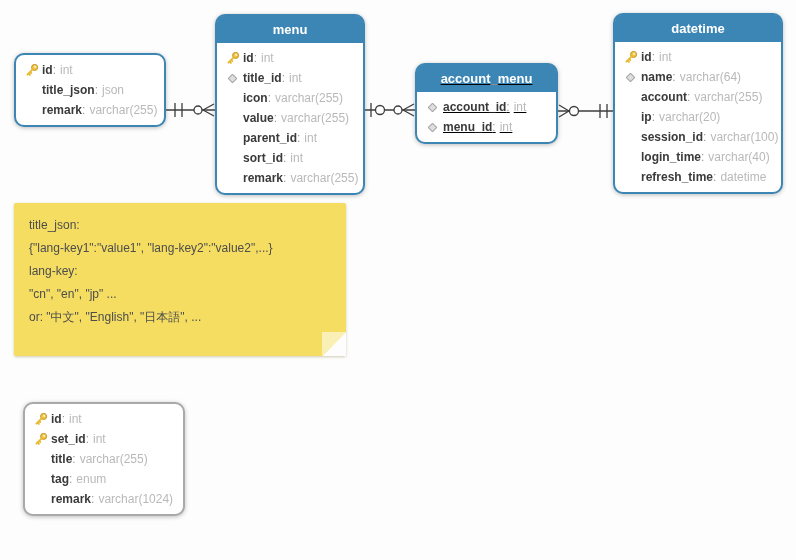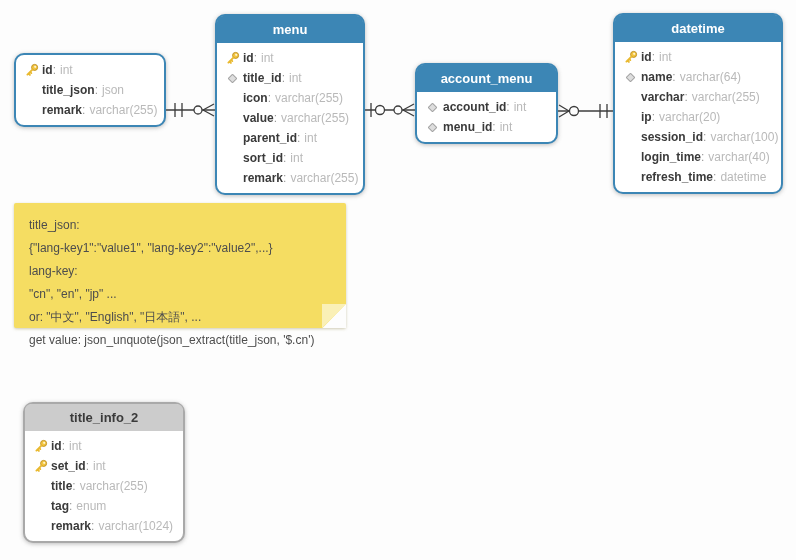--- a/index.html
+++ b/index.html
@@ -59,21 +59,21 @@
     border:1px solid #a3a3a3;
     transform:rotate(45deg);
     border-radius:1px;
   }
   .fname{font-weight:bold;color:var(--name);}
   .fsep{color:var(--sep);margin-right:4px;}
   .ftype{color:var(--type);}
   .note{
     position:absolute;
     left:14px;top:203px;
-    width:332px;height:125px;
+    width:332px;height:153px;
     background:var(--note-bg);
     border-radius:2px;
     box-shadow:0 1px 3px rgba(140,130,70,.4);
     padding:11px 2px 0 15px;
     z-index:2;
   }
   .note-line{
     font-size:12px;
     line-height:23px;
     color:var(--note-text);
@@ -202,21 +202,21 @@
       </div>
       <div class="row">
         <span class="ic"></span>
         <span class="fname">remark</span>
           <span class="fsep">:</span>
           <span class="ftype">varchar(255)</span>
       </div>
     </div>
   </div>
 
-  <div class="tbl blue" style="left:415px;top:63px;width:143px;">
+  <div class="tbl blue" style="left:415px;top:63px;width:143px;text-decoration:underline;">
     <div class="hdr">account_menu</div>
     <div class="rows">
       <div class="row">
         <span class="ic">
             <span class="diamond"></span>
           </span>
         <span class="fname">account_id</span>
           <span class="fsep">:</span>
           <span class="ftype">int</span>
       </div>
@@ -249,21 +249,21 @@
       <div class="row">
         <span class="ic">
             <span class="diamond"></span>
           </span>
         <span class="fname">name</span>
           <span class="fsep">:</span>
           <span class="ftype">varchar(64)</span>
       </div>
       <div class="row">
         <span class="ic"></span>
-        <span class="fname">varchar</span>
+        <span class="fname">account</span>
           <span class="fsep">:</span>
           <span class="ftype">varchar(255)</span>
       </div>
       <div class="row">
         <span class="ic"></span>
         <span class="fname">ip</span>
           <span class="fsep">:</span>
           <span class="ftype">varchar(20)</span>
       </div>
       <div class="row">
@@ -286,27 +286,25 @@
       </div>
     </div>
   </div>
 
   <div class="note">
     <div class="note-line">title_json:</div>
     <div class="note-line">{"lang-key1":"value1", "lang-key2":"value2",...}</div>
     <div class="note-line">lang-key:</div>
     <div class="note-line">"cn", "en", "jp" ...</div>
     <div class="note-line">or: "中文", "English", "日本語", ...</div>
-    <div class="note-line">get value: json_unquote(json_extract(title_json, '$.cn')</div>
     <span class="fold-flap"></span>
     <span class="fold-cover"></span>
   </div>
 
   <div class="tbl gray" style="left:23px;top:402px;width:162px;">
-    <div class="hdr">title_info_2</div>
     <div class="rows">
       <div class="row">
         <span class="ic">
             <svg width="14" height="14" viewBox="0 0 14 14">
               <circle cx="9.6" cy="4.4" r="3" fill="#f3c53f" stroke="#c09225" stroke-width="1"></circle>
               <circle cx="10.2" cy="3.8" r="1.1" fill="#fdf4d2"></circle>
               <path d="M7.4 6.6 L2.4 11.6 M3.5 10.5 l1.4 1.4 M5.1 8.9 l1.2 1.2" stroke="#e9b92f" stroke-width="1.9" fill="none" stroke-linecap="round"></path>
             </svg>
           </span>
         <span class="fname">id</span>

